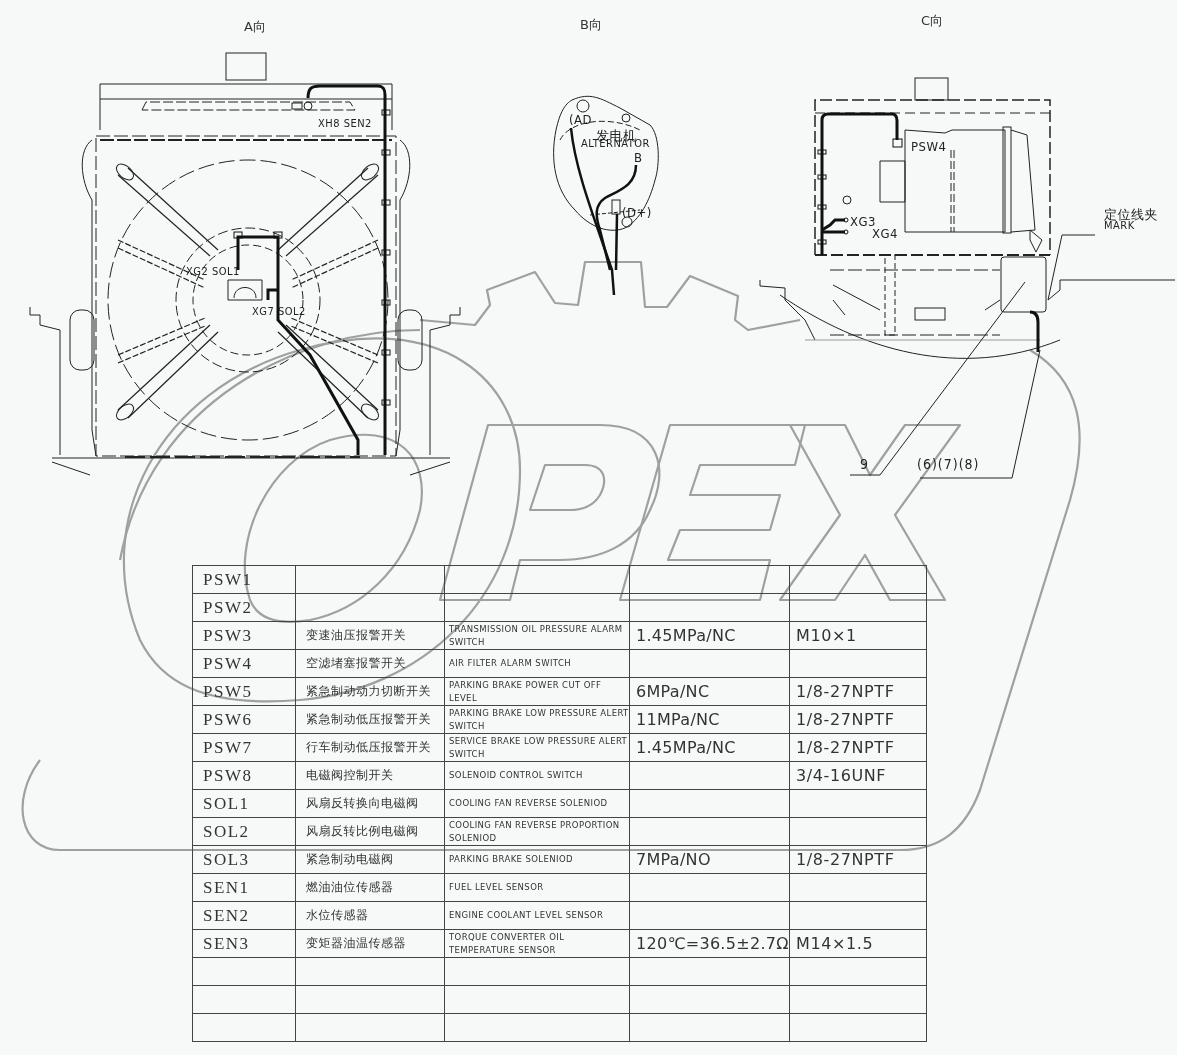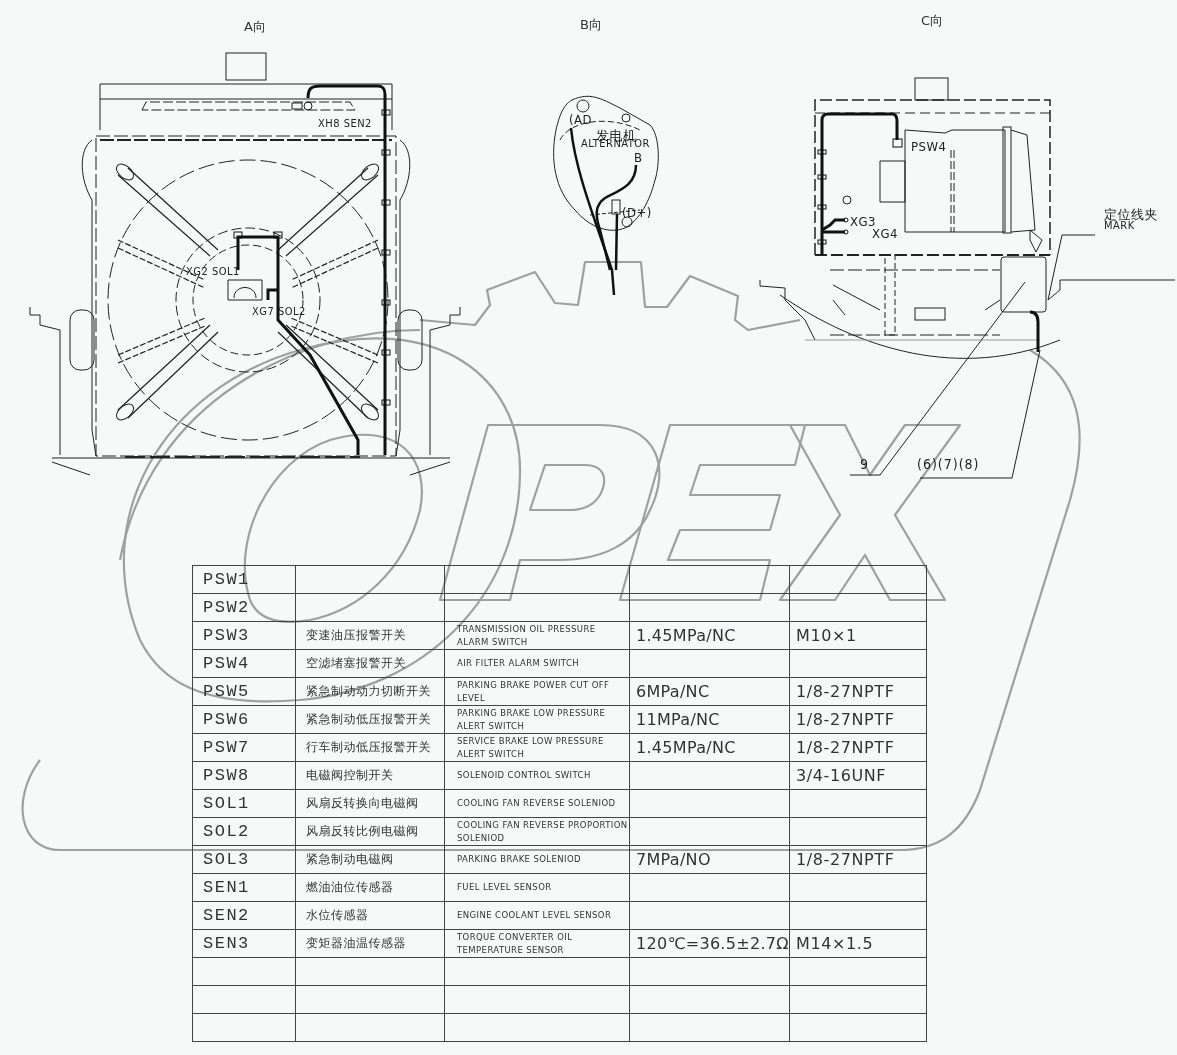--- a/index.html
+++ b/index.html
@@ -27,29 +27,29 @@
     width: 734px; border-collapse: collapse;
     table-layout: fixed;
   }
   .spec-table td {
     border: 1px solid #444;
     height: 27px; padding: 0 0 0 8px;
     vertical-align: middle; overflow: hidden; white-space: nowrap;
     background: transparent;
   }
   .spec-table td.code {
-    font-family: Liberation Mono, monospace; font-size: 17px; font-weight: 300;
+    font-family: Liberation Serif, serif; font-size: 17px; font-weight: 300;
     color: #333; letter-spacing: 1.5px; padding-left: 10px;
   }
   .spec-table td.cn {
     font-size: 12px; color: #333; padding-left: 10px; letter-spacing: 0.5px;
   }
   .spec-table td.en {
     font-size: 8.5px; color: #333; line-height: 13px; letter-spacing: 0.4px;
-    padding-left: 12px; white-space: normal;
+    padding-left: 4px; white-space: normal;
   }
   .spec-table td.val {
     font-size: 16px; color: #333; padding-left: 6px; letter-spacing: 0.3px;
   }
   .spec-table td.thr {
     font-size: 16px; color: #333; padding-left: 6px; letter-spacing: 0.6px;
   }
   .wm { pointer-events: none; }
 </style>
 </head>

